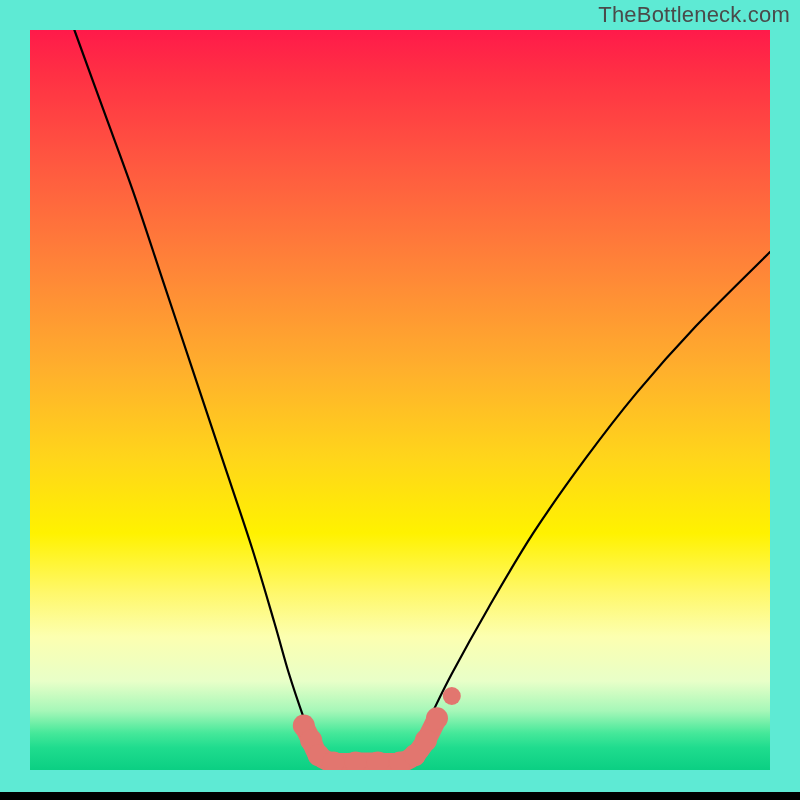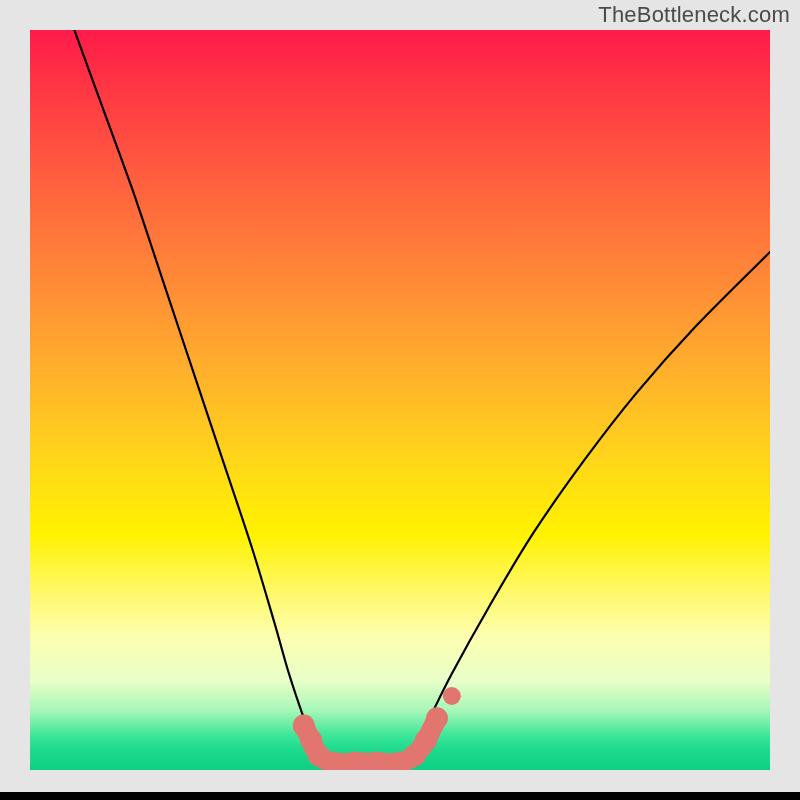--- a/index.html
+++ b/index.html
@@ -9,21 +9,21 @@
     height: 800px;
     overflow: hidden;
     background: #000;
     font-family: Arial, Helvetica, sans-serif;
   }
   .frame {
     position: absolute;
     left: 0; top: 0;
     width: 800px;
     height: 792px;
-    background: #e5e5e5;
+    background: #5eead4;
   }
   .plot-area {
     position: absolute;
     left: 30px;
     top: 30px;
     width: 740px;
     height: 740px;
     overflow: hidden;
   }
   .gradient-bg {

